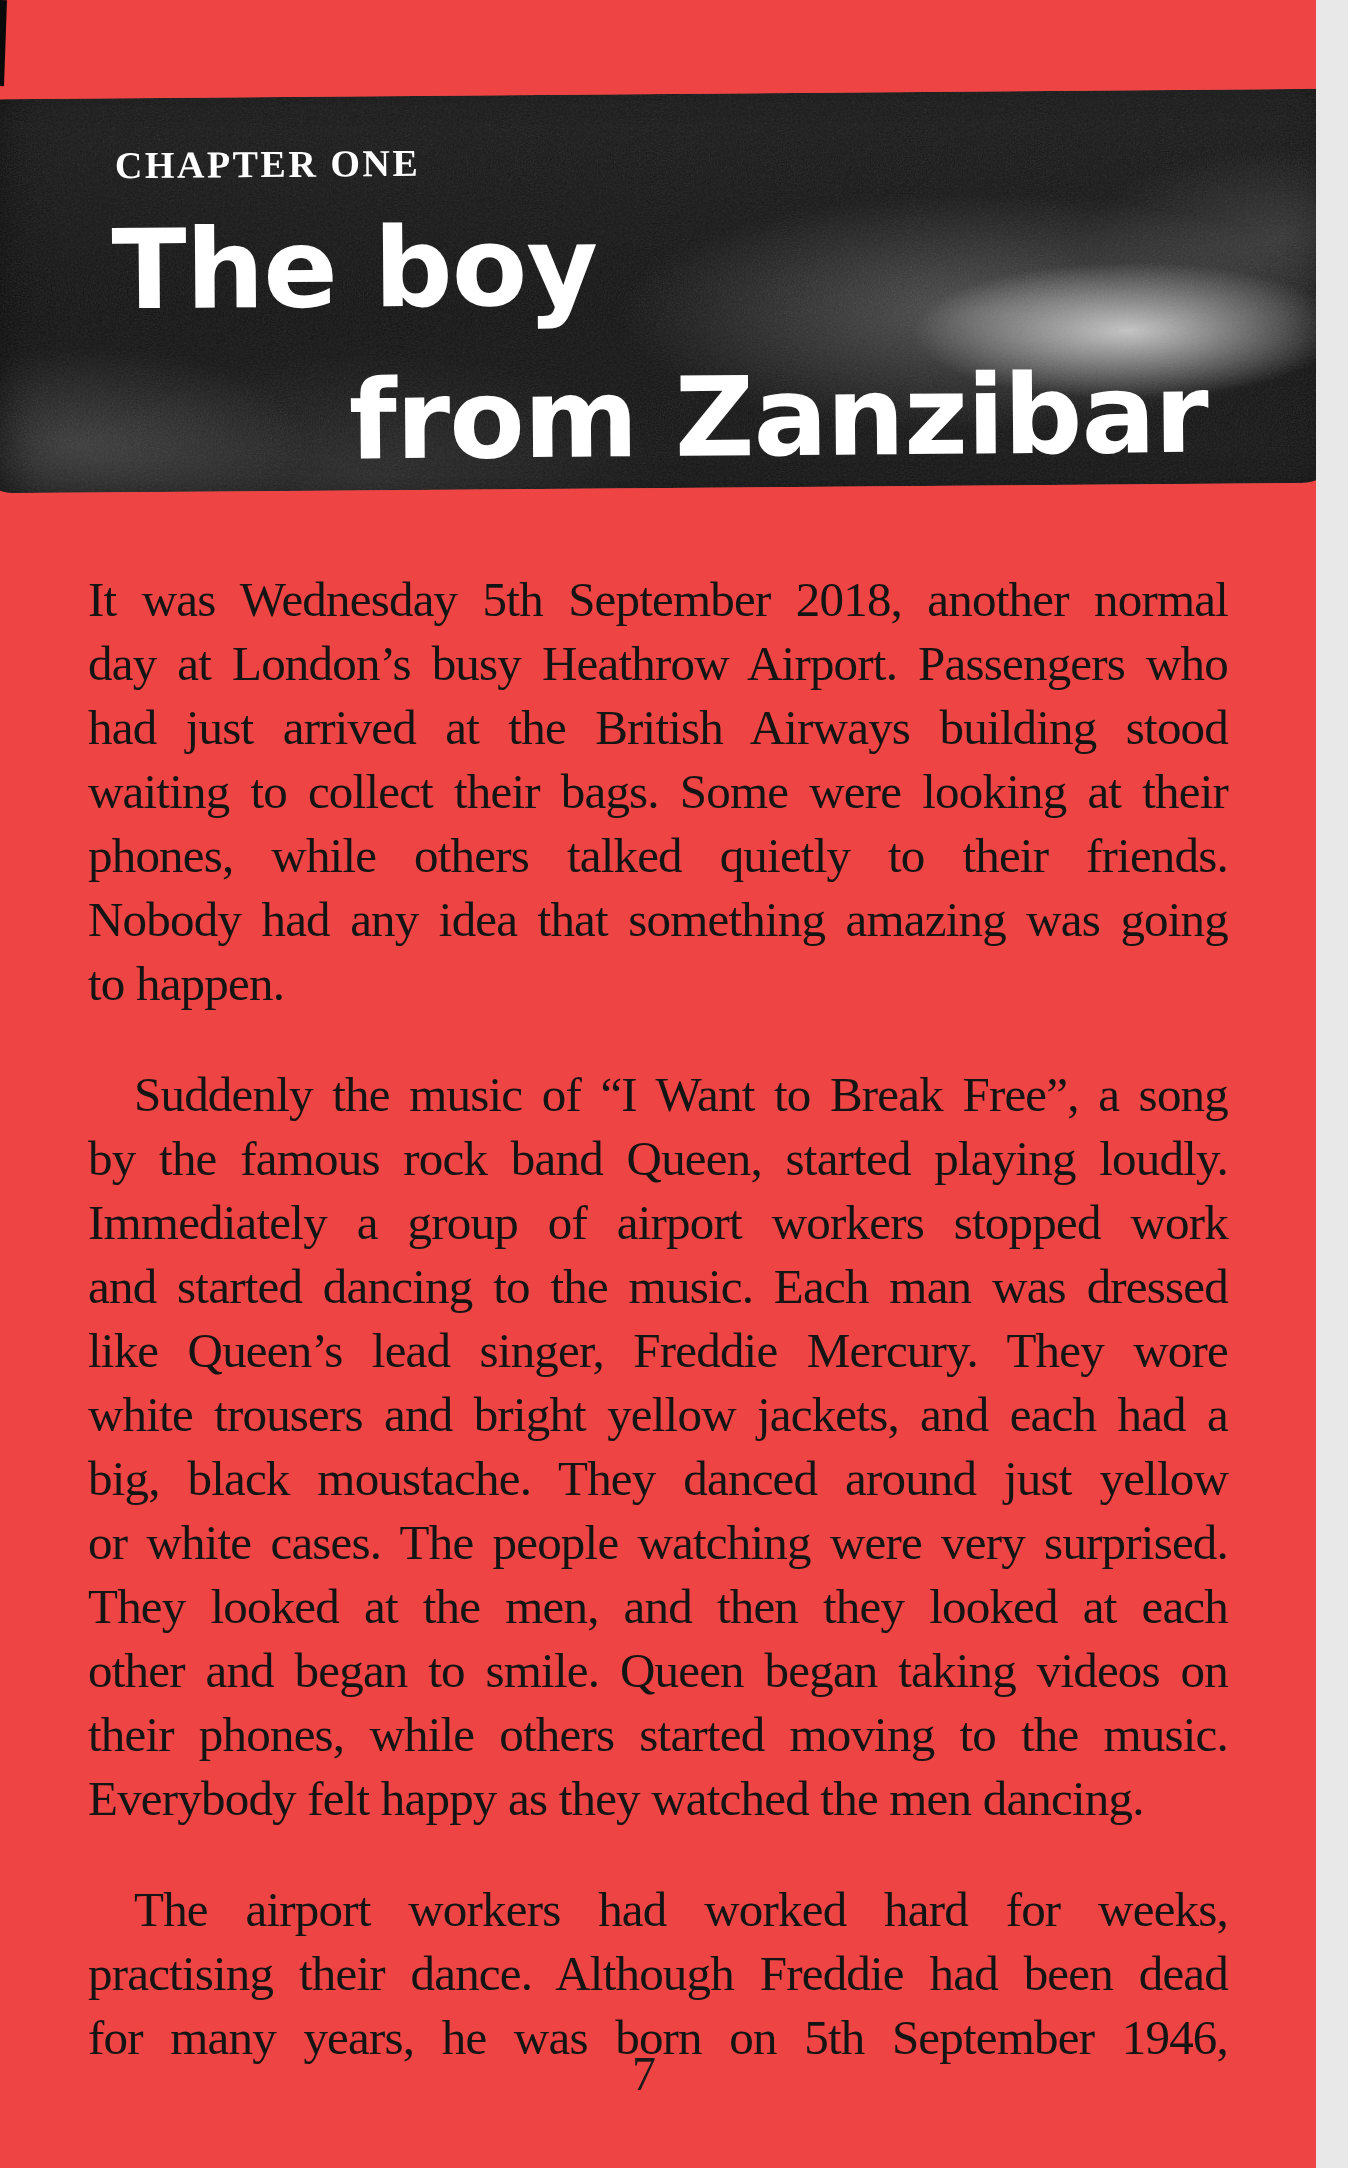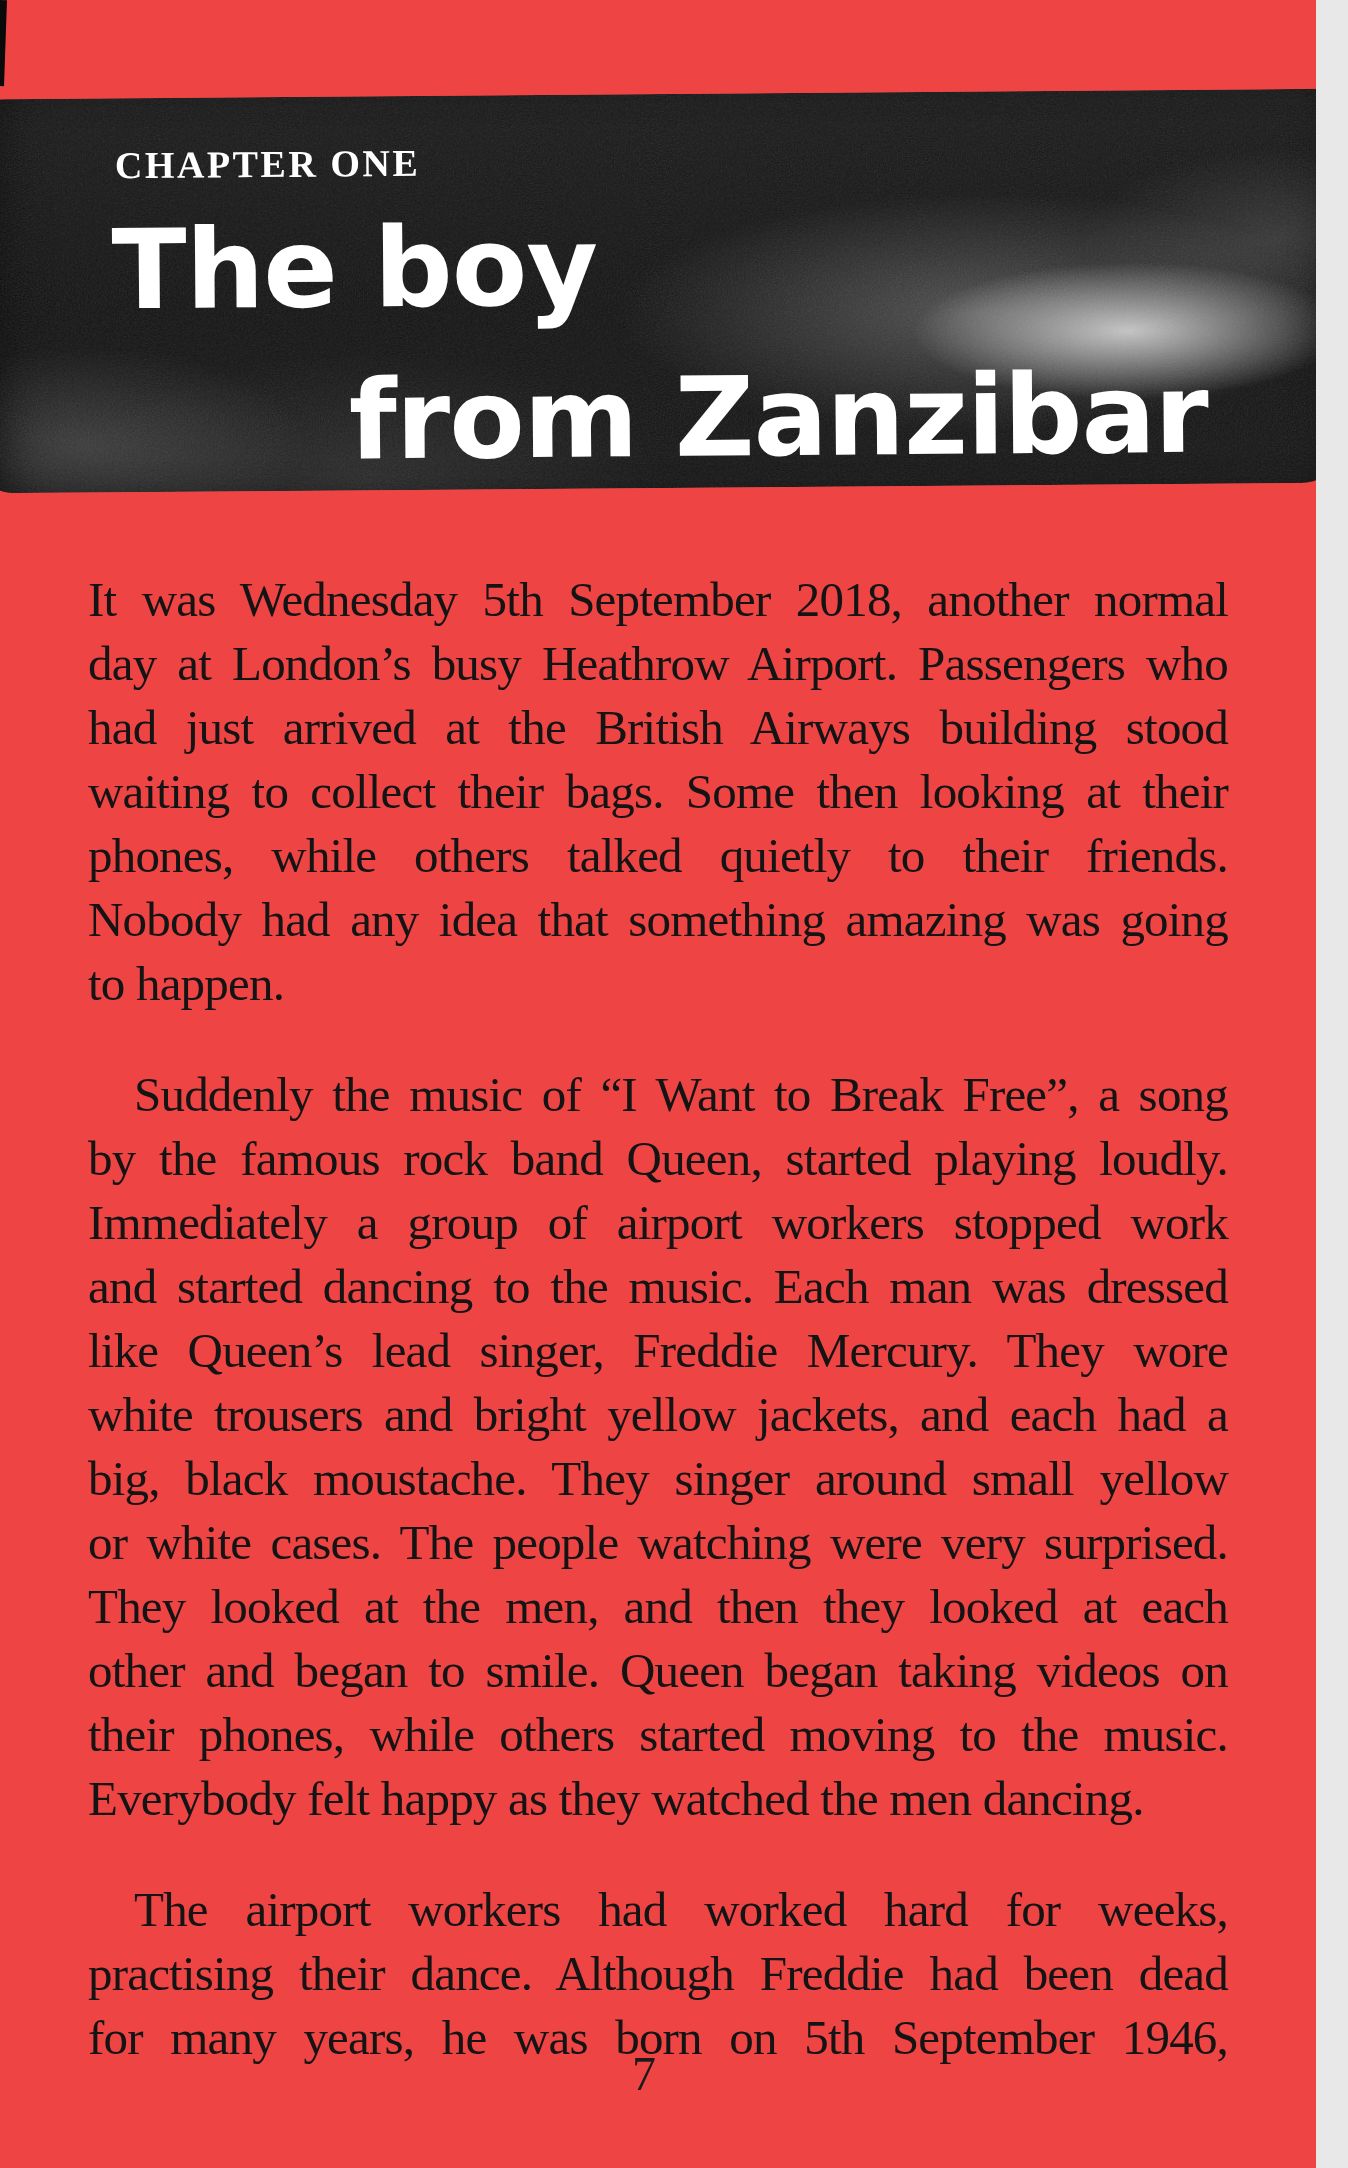--- a/index.html
+++ b/index.html
@@ -81,31 +81,31 @@
     <div class="chapter-title">
       <div class="t1">The boy</div>
       <div class="t2">from Zanzibar</div>
     </div>
   </header>
 
   <main class="body-text" id="bodyText">
       <div class="line"><span>It was Wednesday 5th September 2018, another normal</span></div>
       <div class="line"><span>day at London’s busy Heathrow Airport. Passengers who</span></div>
       <div class="line"><span>had just arrived at the British Airways building stood</span></div>
-      <div class="line"><span>waiting to collect their bags. Some then looking at their</span></div>
+      <div class="line"><span>waiting to collect their bags. Some were looking at their</span></div>
       <div class="line"><span>phones, while others talked quietly to their friends.</span></div>
       <div class="line"><span>Nobody had any idea that something amazing was going</span></div>
       <div class="line end"><span>to happen.</span></div>
       <div class="line indent"><span>Suddenly the music of “I Want to Break Free”, a song</span></div>
       <div class="line"><span>by the famous </span><span class="b">rock</span><span> band Queen, started playing loudly.</span></div>
       <div class="line"><span>Immediately a group of airport workers stopped work</span></div>
       <div class="line"><span>and started dancing to the music. Each man was dressed</span></div>
       <div class="line"><span>like Queen’s </span><span class="b">lead</span><span> singer, Freddie Mercury. They wore</span></div>
       <div class="line"><span>white trousers and bright yellow jackets, and each had a</span></div>
-      <div class="line"><span>big, black moustache. They singer around small yellow</span></div>
+      <div class="line"><span>big, black moustache. They danced around just yellow</span></div>
       <div class="line"><span>or white cases. The people watching were very surprised.</span></div>
       <div class="line"><span>They looked at the men, and then they looked at each</span></div>
       <div class="line"><span>other and began to smile. Queen began taking videos on</span></div>
       <div class="line"><span>their phones, while others started moving to the music.</span></div>
       <div class="line end"><span>Everybody felt happy as they watched the men dancing.</span></div>
       <div class="line indent"><span>The airport workers had worked hard for weeks,</span></div>
       <div class="line"><span>practising their dance. Although Freddie had been dead</span></div>
       <div class="line"><span>for many years, he was born on 5th September 1946,</span></div>
     </main>
 

